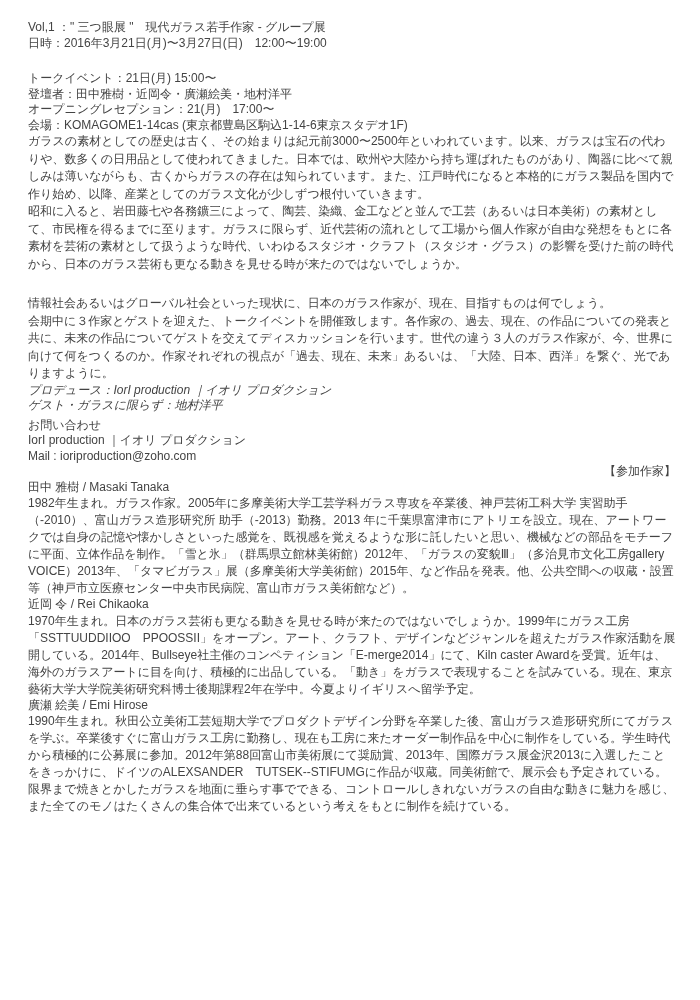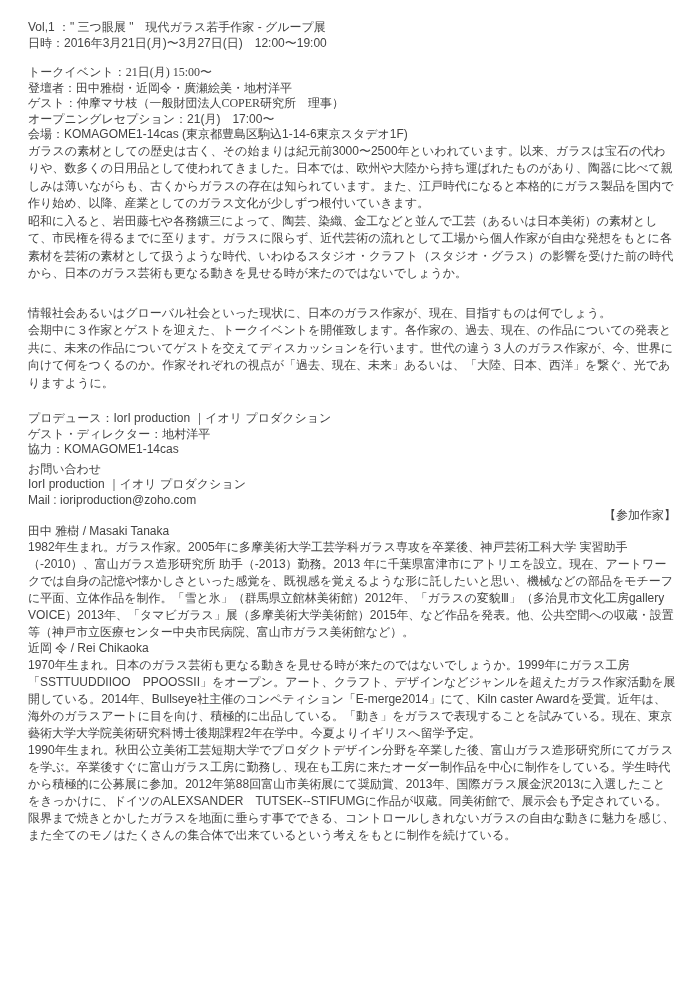--- a/index.html
+++ b/index.html
@@ -11,76 +11,75 @@
     font-family:"Liberation Sans","DejaVu Sans",sans-serif;
     font-size:12px;
     color:#434343;
     background:#ffffff;
   }
   .doc p{margin:0;}
   .t{line-height:15.5px;}           
   .para{line-height:17.5px;}        
   .bio{line-height:17px;}           
   .g1{margin-top:10px;}
-  .g2{margin-top:14px;font-family:Liberation Serif, serif;}
+  .g2{margin-top:20px;}
   .g3{margin-top:9px;}
   .g4{margin-top:14px;}
   .g5{margin-top:27px;}
   .g6{margin-top:22px;}
-  .g7{margin-top:19px;}
+  .g7{margin-top:0;font-style:italic;}
   .g8{margin-top:4px;}
   .g9{margin-top:26px;text-align:right;}
   .g10{margin-top:10px;}
   .g11{margin-top:2px;}
   .g12{margin-top:15px;}
 </style>
 </head>
 <body>
 
 <div class="doc">
 
   <p class="t">Vol,1 ：" 三つ眼展 "　現代ガラス若手作家 - グループ展</p>
 
   <p class="t g1">日時：2016年3月21日(月)〜3月27日(日)　12:00〜19:00</p>
 
   <div class="g2">
     <p class="t">トークイベント：21日(月) 15:00〜</p>
     <p class="t">登壇者：田中雅樹・近岡令・廣瀬絵美・地村洋平</p>
-    <p class="t">ゲスト：仲摩マサ枝（一般財団法人COPER研究所　理事）</p>
   </div>
 
   <p class="t g3">オープニングレセプション：21(月)　17:00〜</p>
 
   <p class="t g4">会場：KOMAGOME1-14cas (東京都豊島区駒込1-14-6東京スタデオ1F)</p>
 
 
   <p class="para g6">ガラスの素材としての歴史は古く、その始まりは紀元前3000〜2500年といわれています。以来、ガラスは宝石の代わりや、数多くの日用品として使われてきました。日本では、欧州や大陸から持ち運ばれたものがあり、陶器に比べて親しみは薄いながらも、古くからガラスの存在は知られています。また、江戸時代になると本格的にガラス製品を国内で作り始め、以降、産業としてのガラス文化が少しずつ根付いていきます。</p>
 
   <p class="para g6">昭和に入ると、岩田藤七や各務鑛三によって、陶芸、染織、金工などと並んで工芸（あるいは日本美術）の素材として、市民権を得るまでに至ります。ガラスに限らず、近代芸術の流れとして工場から個人作家が自由な発想をもとに各素材を芸術の素材として扱うような時代、いわゆるスタジオ・クラフト（スタジオ・グラス）の影響を受けた前の時代から、日本のガラス芸術も更なる動きを見せる時が来たのではないでしょうか。</p>
 
   <div class="para g6">
     <p>情報社会あるいはグローバル社会といった現状に、日本のガラス作家が、現在、目指すものは何でしょう。</p>
     <p>会期中に３作家とゲストを迎えた、トークイベントを開催致します。各作家の、過去、現在、の作品についての発表と共に、未来の作品についてゲストを交えてディスカッションを行います。世代の違う３人のガラス作家が、今、世界に向けて何をつくるのか。作家それぞれの視点が「過去、現在、未来」あるいは、「大陸、日本、西洋」を繋ぐ、光でありますように。</p>
   </div>
 
   <div class="g7">
     <p class="t">プロデュース：IorI production ｜イオリ プロダクション</p>
-    <p class="t">ゲスト・ディレクター：地村洋平</p>
-    <p class="t">協力：KOMAGOME1-14cas</p>
+    <p class="t">ゲスト・ガラスに限らず：地村洋平</p>
   </div>
 
   <div class="g8">
     <p class="t">お問い合わせ</p>
     <p class="t">IorI production ｜イオリ プロダクション</p>
     <p class="t">Mail : ioriproduction@zoho.com</p>
   </div>
 
   <p class="t g9">【参加作家】</p>
 
   <p class="t g10">田中 雅樹 / Masaki Tanaka</p>
   <p class="bio g11">1982年生まれ。ガラス作家。2005年に多摩美術大学工芸学科ガラス専攻を卒業後、神戸芸術工科大学 実習助手（-2010）、富山ガラス造形研究所 助手（-2013）勤務。2013 年に千葉県富津市にアトリエを設立。現在、アートワークでは自身の記憶や懐かしさといった感覚を、既視感を覚えるような形に託したいと思い、機械などの部品をモチーフに平面、立体作品を制作。「雪と氷」（群馬県立館林美術館）2012年、「ガラスの変貌Ⅲ」（多治見市文化工房gallery VOICE）2013年、「タマビガラス」展（多摩美術大学美術館）2015年、など作品を発表。他、公共空間への収蔵・設置等（神戸市立医療センター中央市民病院、富山市ガラス美術館など）。</p>
 
   <p class="t g12">近岡 令 / Rei Chikaoka</p>
   <p class="bio g11">1970年生まれ。日本のガラス芸術も更なる動きを見せる時が来たのではないでしょうか。1999年にガラス工房「SSTTUUDDIIOO　PPOOSSII」をオープン。アート、クラフト、デザインなどジャンルを超えたガラス作家活動を展開している。2014年、Bullseye社主催のコンペティション「E-merge2014」にて、Kiln caster Awardを受賞。近年は、海外のガラスアートに目を向け、積極的に出品している。「動き」をガラスで表現することを試みている。現在、東京藝術大学大学院美術研究科博士後期課程2年在学中。今夏よりイギリスへ留学予定。</p>
 
+  <p class="t g12">廣瀬 絵美 / Emi Hirose</p>
   <p class="bio g11">1990年生まれ。秋田公立美術工芸短期大学でプロダクトデザイン分野を卒業した後、富山ガラス造形研究所にてガラスを学ぶ。卒業後すぐに富山ガラス工房に勤務し、現在も工房に来たオーダー制作品を中心に制作をしている。学生時代から積極的に公募展に参加。2012年第88回富山市美術展にて奨励賞、2013年、国際ガラス展金沢2013に入選したことをきっかけに、ドイツのALEXSANDER　TUTSEK--STIFUMGに作品が収蔵。同美術館で、展示会も予定されている。限界まで焼きとかしたガラスを地面に垂らす事でできる、コントロールしきれないガラスの自由な動きに魅力を感じ、また全てのモノはたくさんの集合体で出来ているという考えをもとに制作を続けている。</p>
 
 </div>
 
 </body></html>

